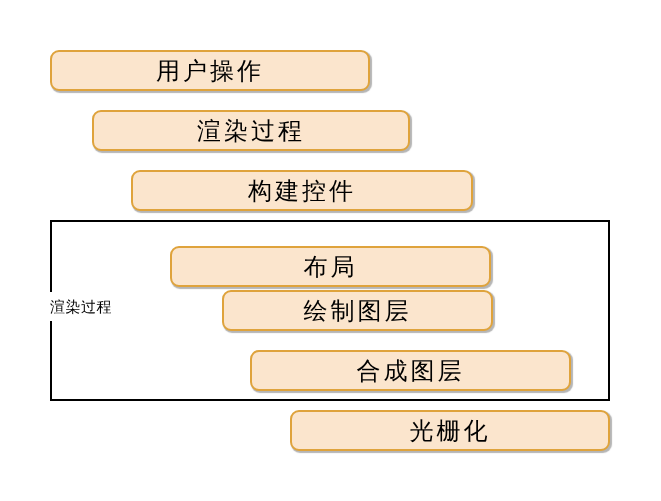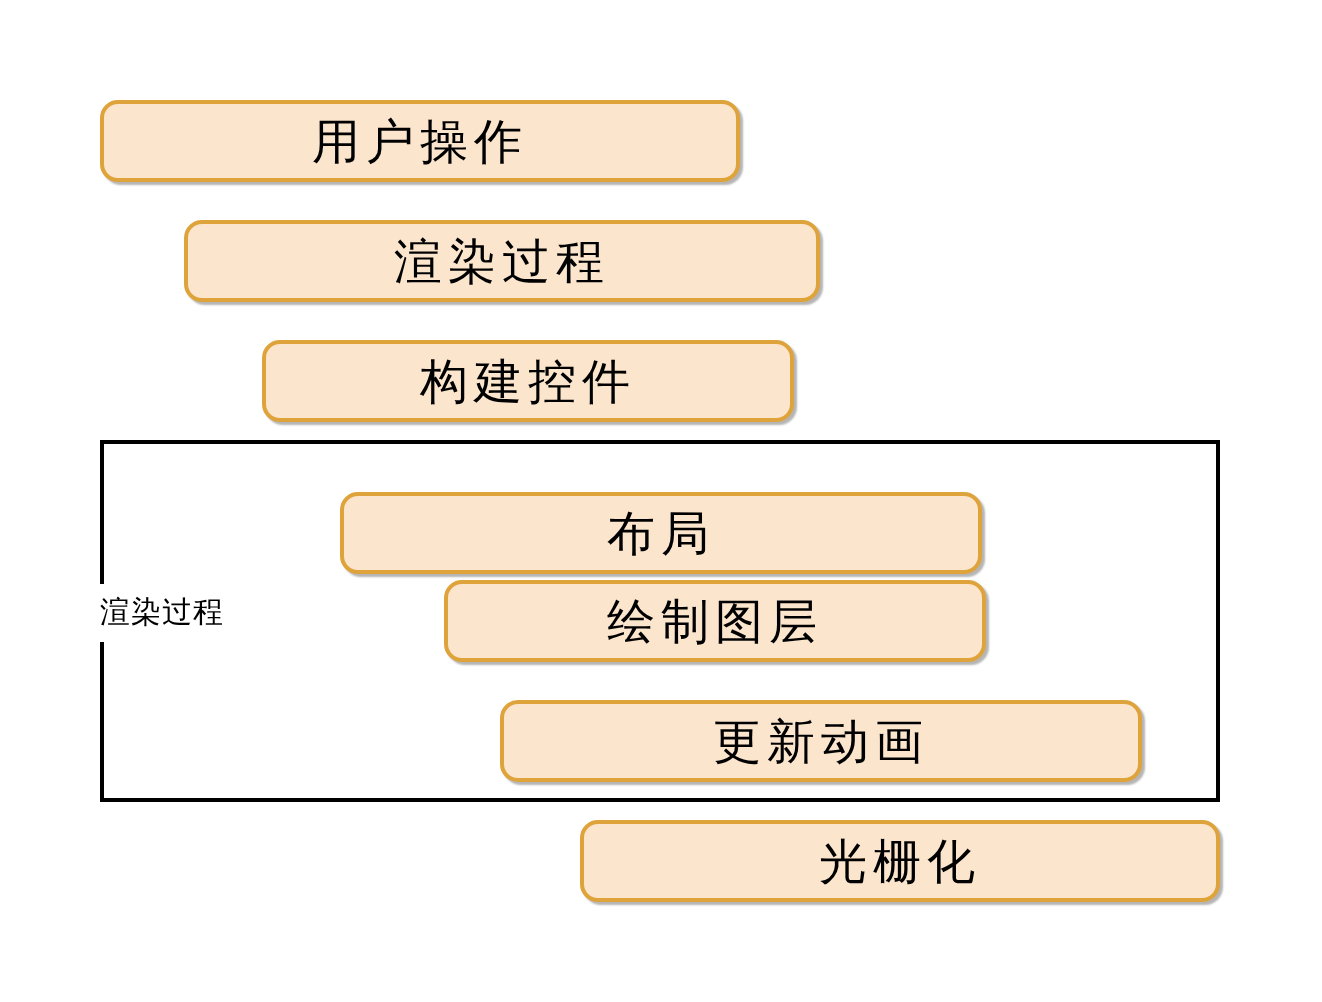--- a/index.html
+++ b/index.html
@@ -35,21 +35,21 @@
     align-items: center;
     justify-content: center;
     color: var(--text);
     font-size: 24px;
     letter-spacing: 3px;
     white-space: nowrap;
   }
   
   .pos-0 { left: 50px;  top: 50px; font-family: Liberation Mono, monospace;  }
   .pos-1 { left: 92px;  top: 110px; width: 318px; }
-  .pos-2 { left: 131px; top: 170px; width: 266px; }
+  .pos-2 { left: 131px; top: 170px; width: 342px; }
   .pos-3 { left: 170px; top: 246px; width: 321px; }
   .pos-4 { left: 222px; top: 290px; width: 271px; }
   .pos-5 { left: 250px; top: 350px; width: 321px; }
   .pos-6 { left: 290px; top: 410px; }
   .group-box {
     position: absolute;
     box-sizing: border-box;
     left: 50px;
     top: 220px;
     width: 560px;
@@ -92,21 +92,21 @@
 
   <div class="step-box pos-3">
     <span>布局</span>
   </div>
 
   <div class="step-box pos-4">
     <span>绘制图层</span>
   </div>
 
   <div class="step-box pos-5">
-    <span>更新动画</span>
+    <span>合成图层</span>
   </div>
 
   <div class="step-box pos-6">
     <span>光栅化</span>
   </div>
 
   <div class="group-label">渲染过程</div>
 
 </div>
 

